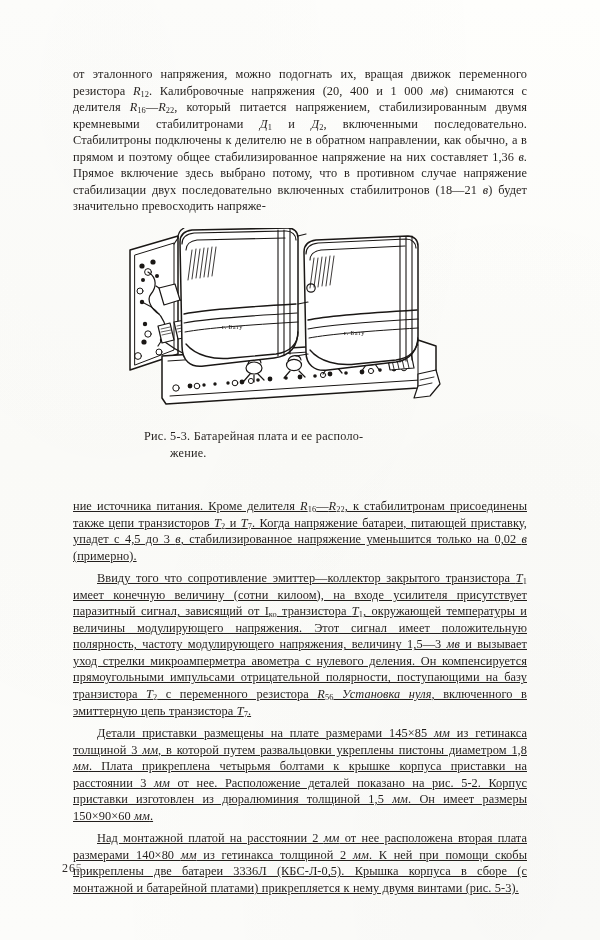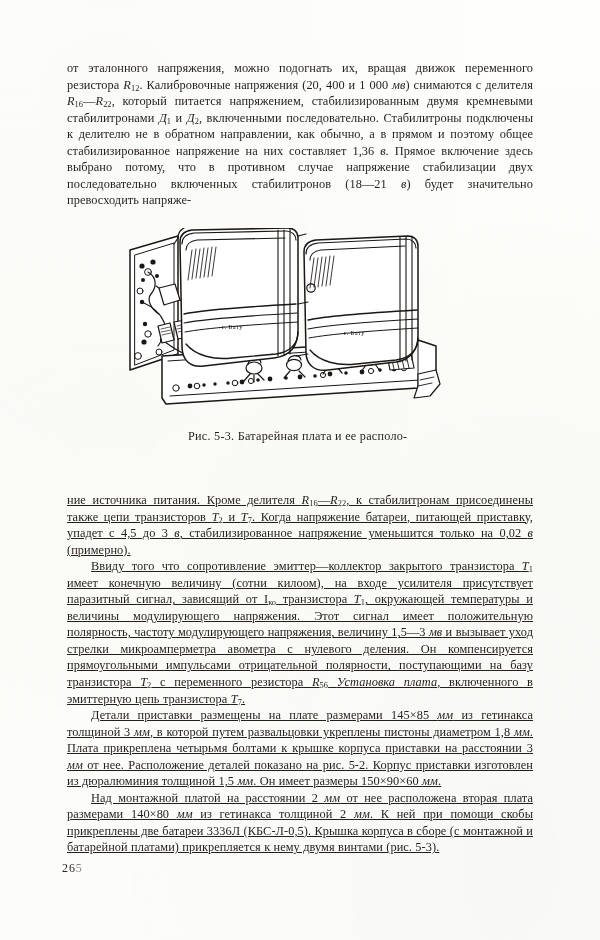--- a/index.html
+++ b/index.html
@@ -39,21 +39,21 @@
     width: 466px;
     text-align: justify;
     text-justify: inter-word;
     font-size: 12.35px;
     line-height: 16.55px;
     letter-spacing: 0.06px;
     word-spacing: 0.2px;
     -webkit-font-smoothing: none;
   }
   .textblock p {
-    margin: 0;
+    margin: 6px;
     text-indent: 24px;
   }
   .textblock p.noindent { text-indent: 0; }
 
   .blk-a { top: 60px; }
   .blk-b { top: 492px; text-decoration: underline; }
 
   sub {
     font-size: 0.68em;
     line-height: 0;
@@ -73,21 +73,20 @@
 
   .figcaption {
     position: absolute;
     left: 144px;
     top: 428px;
     width: 336px;
     font-size: 12.2px;
     line-height: 17px;
     text-align: left;
     letter-spacing: 0.25px;
-    margin-left: 44px;
   }
   .figcaption .capline2 { display: block; padding-left: 26px; }
 
   
   .pagenum {
     position: absolute;
     left: 62px;
     top: 861px;
     font-size: 12px;
     letter-spacing: 0.9px;
@@ -265,20 +264,21 @@
 
           <path d="M60 10 C60 6 62 2 66 0" stroke-width="1.2"></path>
           <path d="M56 16 L60 10" stroke-width="1.2"></path>
         </g>
       </svg>
     </div>
 
     <div class="figcaption">
       <span>Рис. 5-3.</span>
       <span>Батарейная плата и ее располо-</span>
+      <span class="capline2">жение.</span>
     </div>
 
     <div class="textblock blk-b">
 
       <p class="noindent">ние
         источника питания. Кроме делителя <i>R</i><sub>16</sub>—<i>R</i><sub>22</sub>,
         к стабилитронам присоединены также цепи транзисторов <i>T</i><sub>2</sub>
         и <i>T</i><sub>7</sub>. Когда напряжение батареи, питающей приставку,
         упадет с 4,5 до 3 <i>в</i>, стабилизированное напряжение уменьшится
         только на 0,02 <i>в</i> (примерно).</p>
@@ -286,21 +286,21 @@
       <p>Ввиду того что
         сопротивление эмиттер—коллектор закрытого транзистора <i>T</i><sub>1</sub>
         имеет конечную величину (сотни килоом), на входе усилителя присутствует
         паразитный сигнал, зависящий от I<sub>ко</sub> транзистора
         <i>T</i><sub>1</sub>, окружающей температуры и величины модулирующего
         напряжения. Этот сигнал имеет положительную полярность, частоту
         модулирующего напряжения, величину 1,5—3 <i>мв</i> и вызывает уход
         стрелки микроамперметра авометра с нулевого деления. Он компенсируется
         прямоугольными импульсами отрицательной полярности, поступающими на
         базу транзистора <i>T</i><sub>2</sub> с переменного резистора
-        <i>R</i><sub>56</sub> <i>Установка плата</i>, включенного в эмиттерную
+        <i>R</i><sub>56</sub> <i>Установка нуля</i>, включенного в эмиттерную
         цепь транзистора <i>T</i><sub>7</sub>.</p>
 
       <p>Детали приставки
         размещены на плате размерами 145×85 <i>мм</i> из гетинакса толщиной
         3 <i>мм</i>, в которой путем развальцовки укреплены пистоны диаметром
         1,8 <i>мм</i>. Плата прикреплена четырьмя болтами к крышке корпуса
         приставки на расстоянии 3 <i>мм</i> от нее. Расположение деталей
         показано на рис. 5-2. Корпус приставки изготовлен из дюралюминия
         толщиной 1,5 <i>мм</i>. Он имеет размеры 150×90×60 <i>мм</i>.</p>
 

